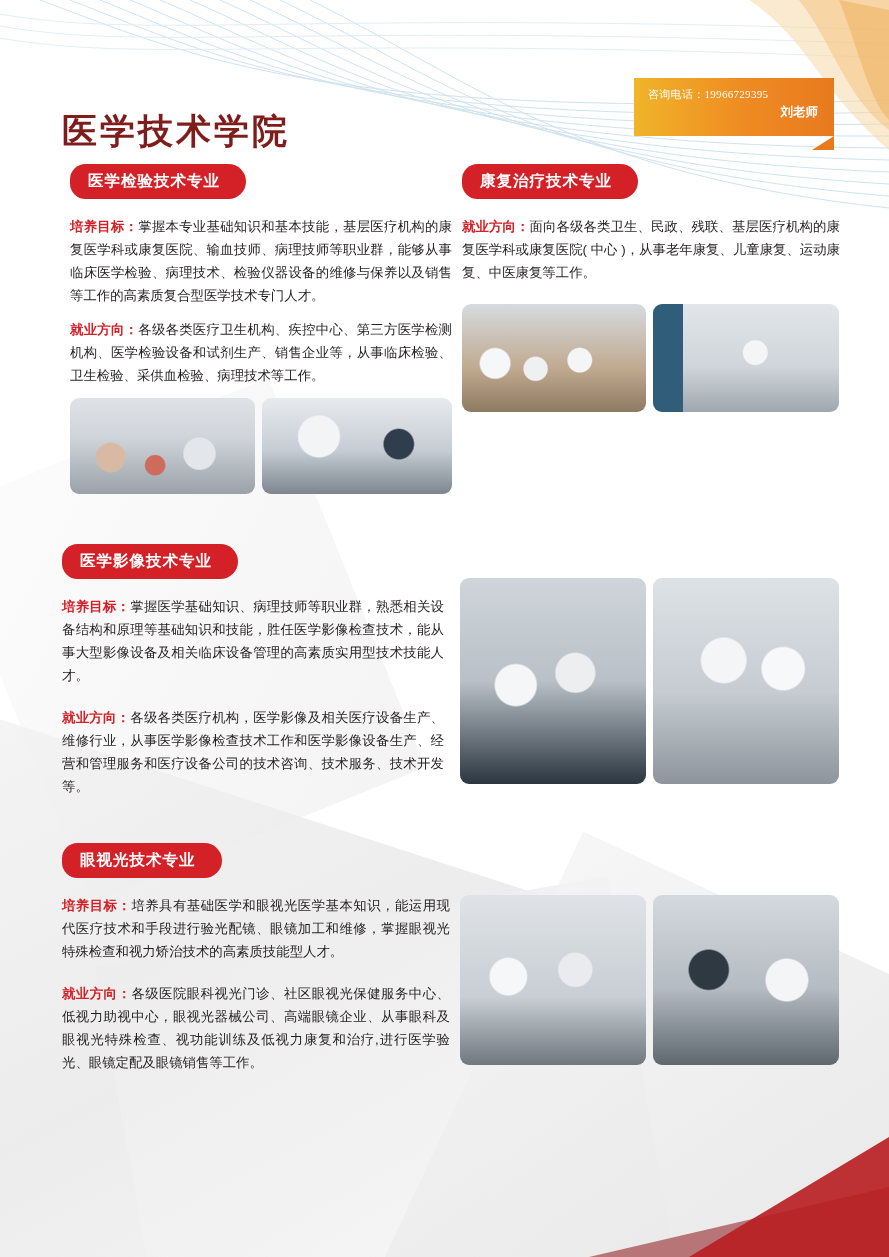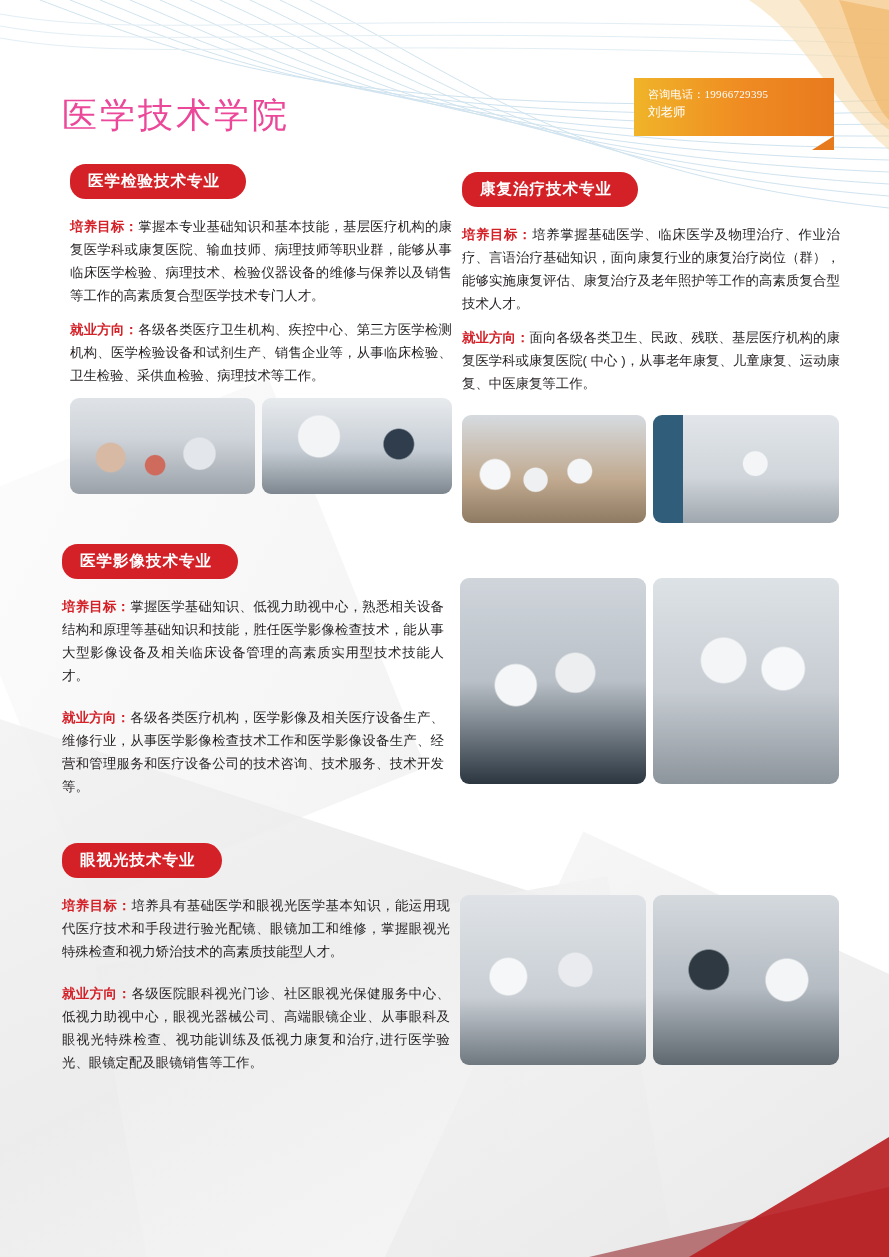--- a/index.html
+++ b/index.html
@@ -59,38 +59,38 @@
     border-width: 0 0 70px 300px;
     border-color: transparent transparent #8e1418 transparent;
     opacity: .55;
   }
   .bg-topwaves { position: absolute; left: 0; top: 0; width: 889px; height: 230px; }
   .bg-orange-top { position: absolute; right: 0; top: 0; width: 320px; height: 180px; }
 
   
   .page-title {
     position: absolute;
-    left: 62px; top: 92px;
+    left: 62px; top: 108px;
     font-size: 35px;
-    font-weight: normal;
+    font-weight: bold;
     letter-spacing: 3px;
-    color: #ec4899;
+    color: #7f1d1d;
     font-family: "DejaVu Sans", "Liberation Sans", sans-serif;
   }
   .contact-badge {
     position: absolute;
     right: 55px; top: 78px;
     width: 200px; height: 58px;
     background: linear-gradient(90deg, #f0b429 0%, #ef8b22 55%, #e87a1e 100%);
     color: #ffffff;
     padding: 8px 12px 0 14px;
     line-height: 1.5;
   }
   .contact-badge .line1 { font-size: 11px; letter-spacing: .3px; font-family: Liberation Serif, serif; }
-  .contact-badge .line2 { font-size: 12.5px; padding-right: 4px; }
+  .contact-badge .line2 { font-size: 12.5px; text-align: right; padding-right: 4px; font-weight: bold; }
   .contact-badge-tail {
     position: absolute;
     right: 55px; top: 136px;
     width: 0; height: 0;
     border-style: solid;
     border-width: 0 22px 14px 0;
     border-color: transparent #e87a1e transparent transparent;
     transform: scaleY(-1);
   }
 
@@ -237,40 +237,37 @@
   </p>
   <p class="para">
     <span class="lbl">就业方向：</span><span class="body">各级各类医疗卫生机构、疾控中心、第三方医学检测机构、医学检验设备和试剂生产、销售企业等，从事临床检验、卫生检验、采供血检验、病理技术等工作。</span>
   </p>
   <div class="photos" style="margin-top:6px;">
     <div class="photo p-lab1" style="width:185px;height:96px;"></div>
     <div class="photo p-lab2" style="width:190px;height:96px;"></div>
   </div>
 </div>
 
-<div class="col" style="left:462px; top:164px; width:378px;margin-top:8px;">
+<div class="col" style="left:462px; top:164px; width:378px;">
   <div class="tag">康复治疗技术专业</div>
   <div style="height:16px"></div>
-  <p class="para">
-    <span class="lbl">培养目标：</span><span class="body">培养掌握基础医学、临床医学及物理治疗、作业治疗、言语治疗基础知识，面向康复行业的康复治疗岗位（群），能够实施康复评估、康复治疗及老年照护等工作的高素质复合型技术人才。</span>
-  </p>
   <p class="para">
     <span class="lbl">就业方向：</span><span class="body">面向各级各类卫生、民政、残联、基层医疗机构的康复医学科或康复医院( 中心 )，从事老年康复、儿童康复、运动康复、中医康复等工作。</span>
   </p>
   <div class="photos" style="margin-top:20px;">
     <div class="photo p-rehab1" style="width:184px;height:108px;"></div>
     <div class="photo p-rehab2" style="width:186px;height:108px;"></div>
   </div>
 </div>
 
 <div class="col" style="left:62px; top:544px; width:382px;">
   <div class="tag">医学影像技术专业</div>
   <div style="height:16px"></div>
   <p class="para">
-    <span class="lbl">培养目标：</span><span class="body">掌握医学基础知识、低视力助视中心，熟悉相关设备结构和原理等基础知识和技能，胜任医学影像检查技术，能从事大型影像设备及相关临床设备管理的高素质实用型技术技能人才。</span>
+    <span class="lbl">培养目标：</span><span class="body">掌握医学基础知识、病理技师等职业群，熟悉相关设备结构和原理等基础知识和技能，胜任医学影像检查技术，能从事大型影像设备及相关临床设备管理的高素质实用型技术技能人才。</span>
   </p>
   <div style="height:8px"></div>
   <p class="para">
     <span class="lbl">就业方向：</span><span class="body">各级各类医疗机构，医学影像及相关医疗设备生产、维修行业，从事医学影像检查技术工作和医学影像设备生产、经营和管理服务和医疗设备公司的技术咨询、技术服务、技术开发等。</span>
   </p>
 </div>
 <div class="photos" style="position:absolute; left:460px; top:578px;">
   <div class="photo p-img1" style="width:186px;height:206px;"></div>
   <div class="photo p-img2" style="width:186px;height:206px;"></div>
 </div>

